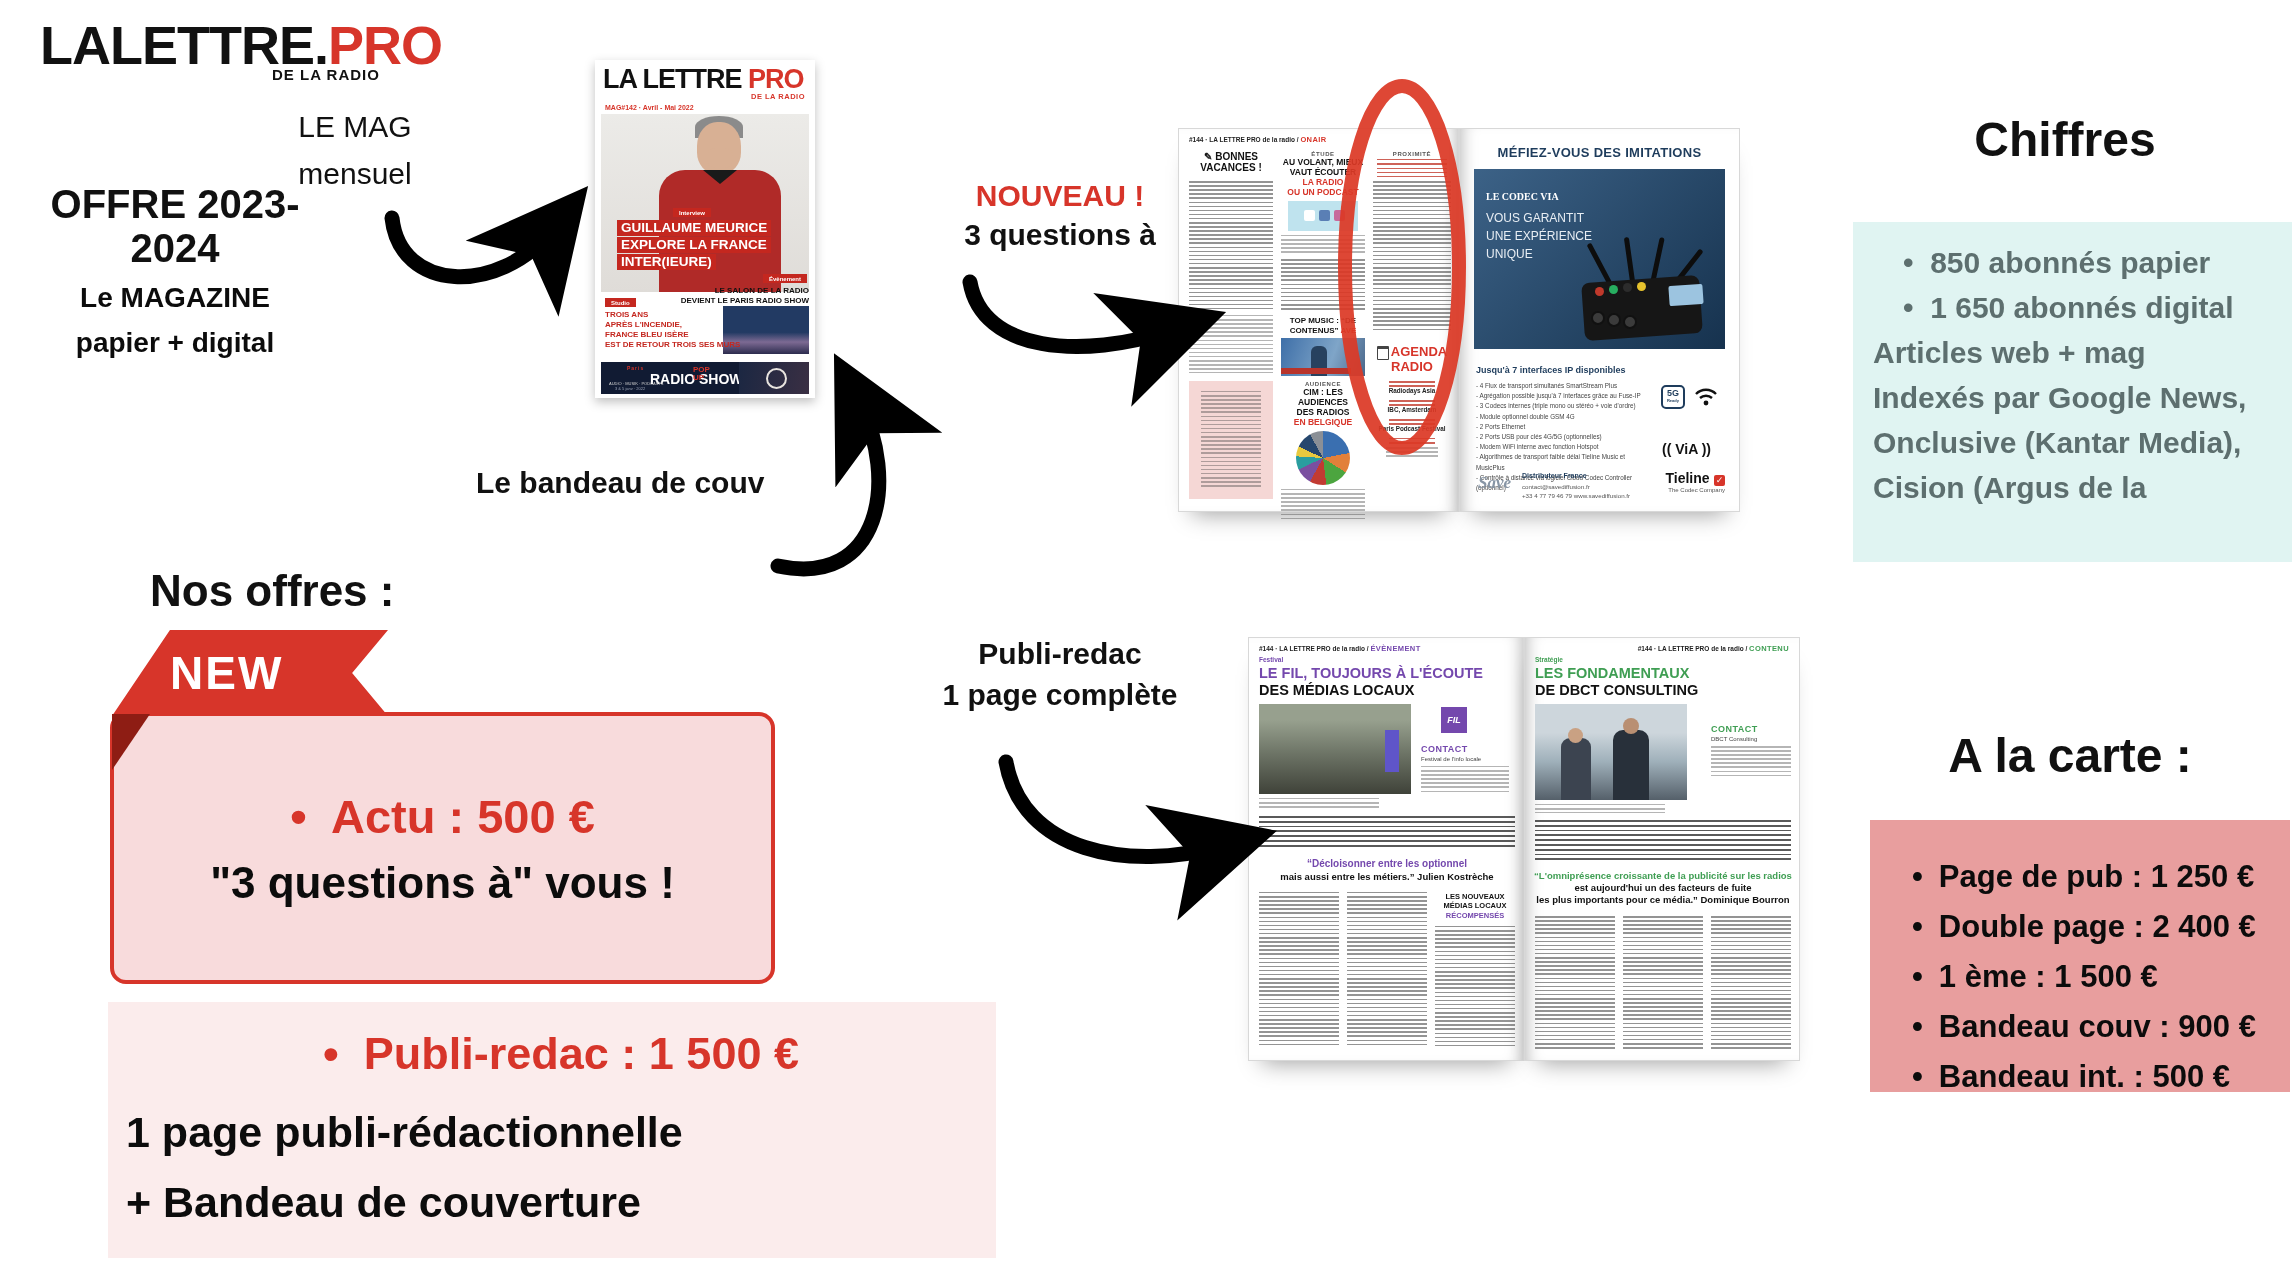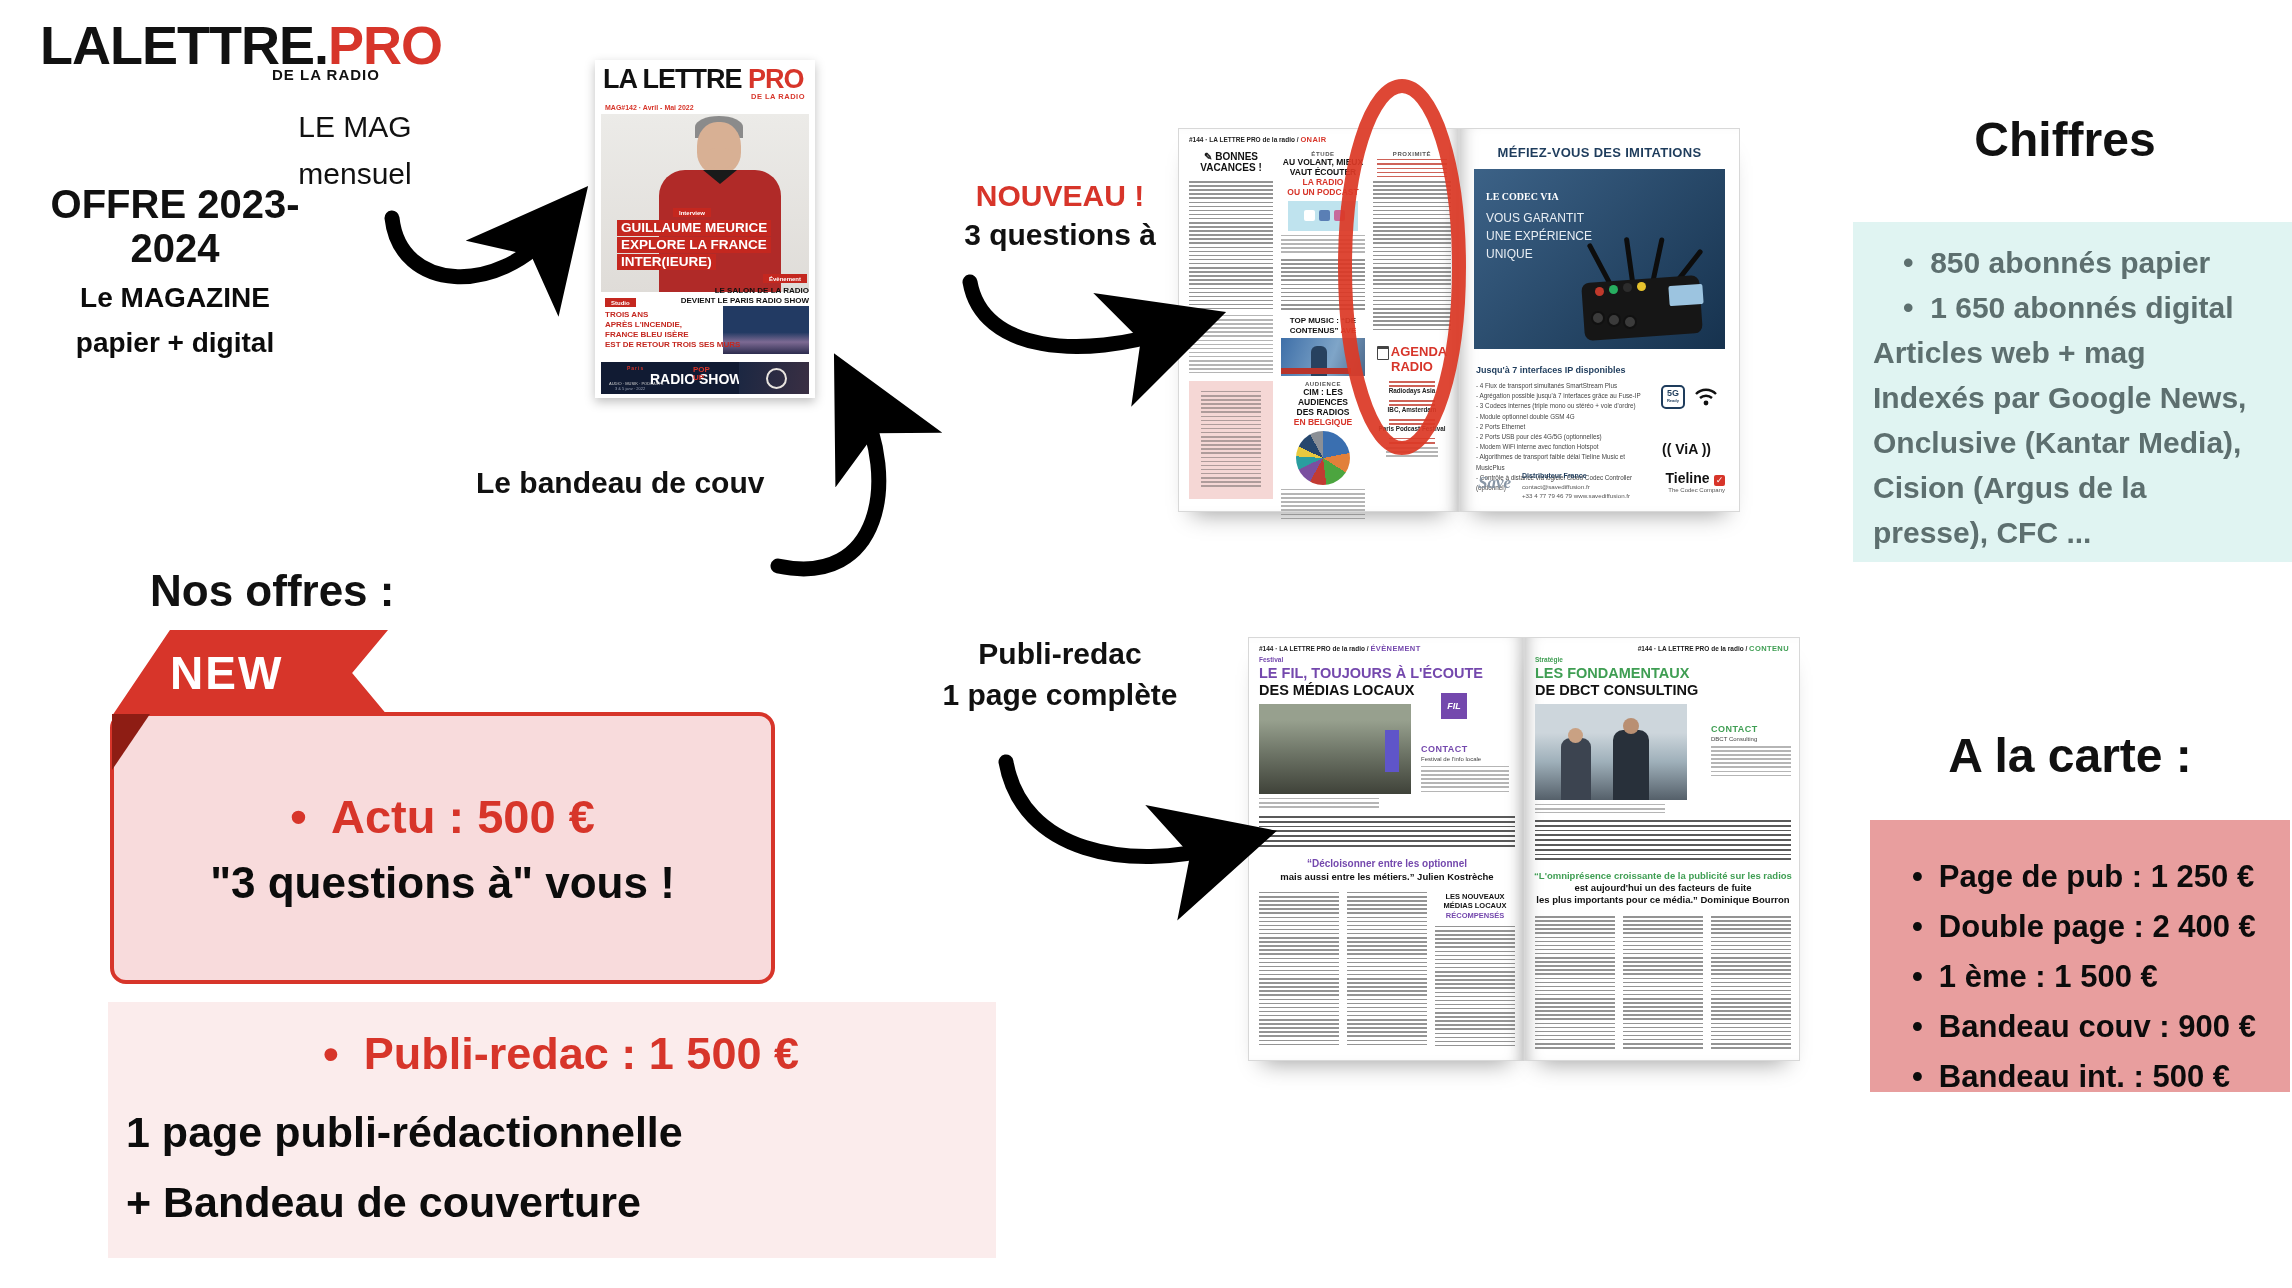--- a/index.html
+++ b/index.html
@@ -327,21 +327,21 @@
       <span>#144 · LA LETTRE PRO de la radio  /</span>
       <span class="sec" style="color:#7448ad;">ÉVÈNEMENT</span>
     </div>
     <div class="abs arttag" style="left:10px;top:18px;color:#7448ad;">Festival</div>
     <div class="abs arttitle" style="left:10px;top:27px;color:#7448ad;">LE FIL, TOUJOURS À L'ÉCOUTE</div>
     <div class="abs arttitle" style="left:10px;top:44px;color:#111;">DES MÉDIAS LOCAUX</div>
     <div class="abs" style="left:10px;top:66px;width:152px;height:90px;background:linear-gradient(#97a08e 18%,#6d7466 55%,#3f4239);">
       <div class="abs" style="right:12px;top:26px;width:14px;height:42px;background:#5f55c9;"></div>
     </div>
     <div class="abs tl lt" style="left:10px;top:160px;width:120px;height:10px;"></div>
-    <div class="abs" style="left:192px;top:55px;">
+    <div class="abs" style="left:192px;top:69px;">
       <div class="fil-logo">FIL</div>
     </div>
     <div class="abs contact-h" style="left:172px;top:106px;color:#7448ad;">CONTACT</div>
     <div class="abs" style="left:172px;top:118px;font-size:6px;color:#444;">Festival de l'info locale</div>
     <div class="abs tl lt" style="left:172px;top:128px;width:88px;height:28px;"></div>
     <div class="abs tl dk" style="left:10px;top:178px;width:256px;height:32px;"></div>
     <div class="abs quote" style="left:10px;top:220px;width:256px;font-size:10px;color:#7448ad;">“Décloisonner entre les optionnel</div>
     <div class="abs quote" style="left:10px;top:233px;width:256px;font-size:9.5px;color:#111;">mais aussi entre les métiers.”  Julien Kostrèche</div>
     <div class="abs tl" style="left:10px;top:254px;width:80px;height:156px;"></div>
     <div class="abs tl" style="left:98px;top:254px;width:80px;height:156px;"></div>
@@ -381,21 +381,20 @@
   </div>
 
   <div class="abs chiffres-title">Chiffres</div>
   <div class="abs chiffres-box">
     <div class="bullet-line"><span>•</span>&nbsp; <span>850 abonnés papier</span></div>
     <div class="bullet-line"><span>•</span>&nbsp; <span>1 650 abonnés digital</span></div>
     <div>Articles web + mag</div>
     <div>Indexés par Google News,</div>
     <div>Onclusive (Kantar Media),</div>
     <div>Cision (Argus de la</div>
-    <div>presse), CFC ...</div>
   </div>
 
   <div class="abs offers-title">Nos offres :</div>
   <div class="abs actu-box">
     <div class="actu-price"><span>•</span>&nbsp; <span>Actu : 500 €</span></div>
     <div class="actu-desc">"3 questions à" vous !</div>
   </div>
   <div class="abs ribbon">
     <div class="ribbon-label">NEW</div>
   </div>

